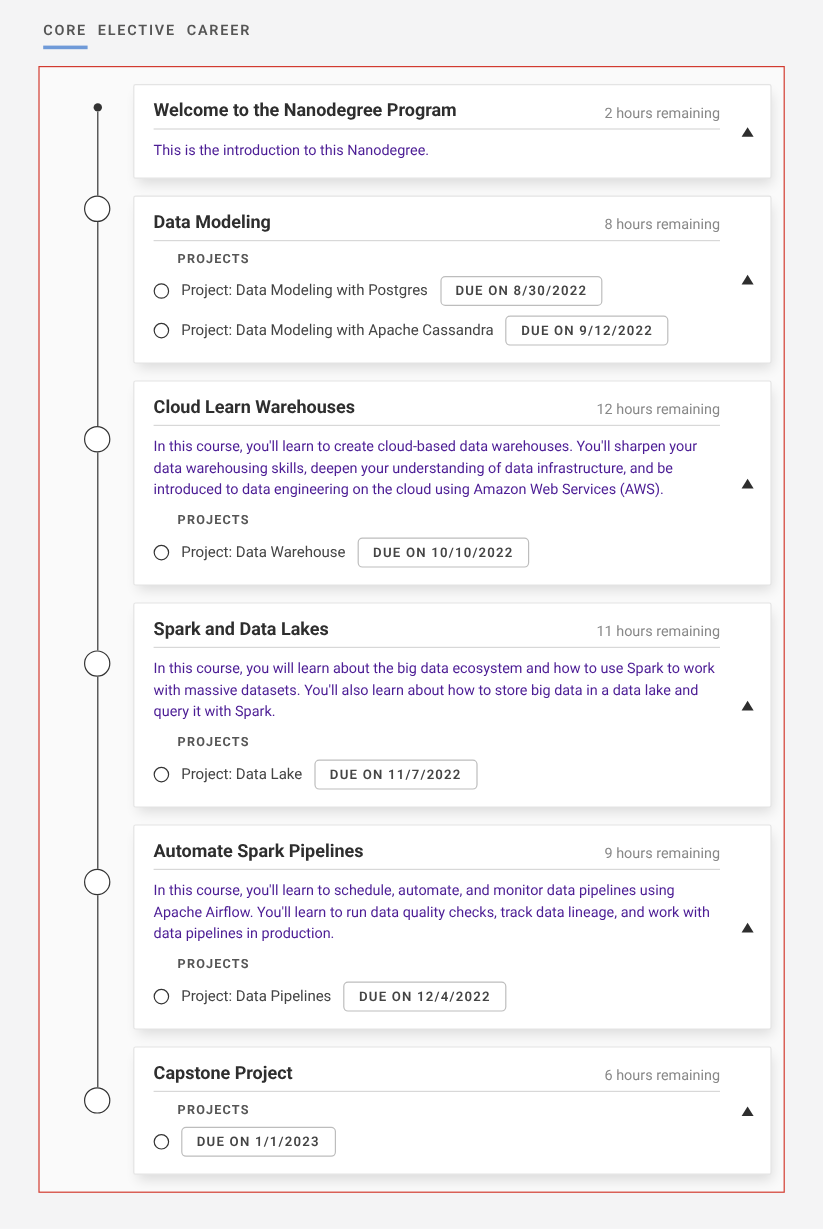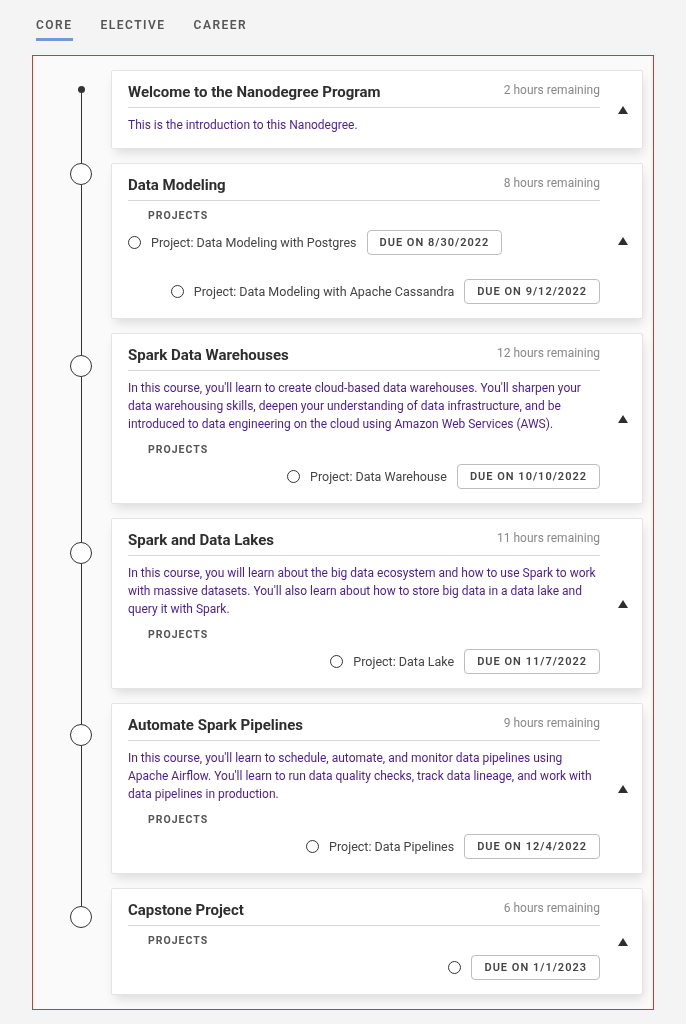--- a/index.html
+++ b/index.html
@@ -20,21 +20,21 @@
     padding: 0 4px;
   }
   .title {
     font-size: 24px;
     font-weight: 300;
     color: #3a3a3a;
     letter-spacing: 0.5px;
   }
   .tabs {
     display: flex;
-    gap: 28px;
+    gap: 9px;
   }
   .tab {
     font-size: 12px;
     letter-spacing: 1.5px;
     font-weight: 600;
     color: #555;
     cursor: pointer;
     padding-bottom: 6px;
   }
   .tab.active {
@@ -85,21 +85,21 @@
     background: #fff;
     border: 1px solid #e4e4e4;
     border-radius: 2px;
     box-shadow: 2px 6px 10px -2px rgba(0,0,0,0.12);
     padding: 12px 16px 14px 16px;
     position: relative;
   }
   .card-head {
     display: flex;
     justify-content: space-between;
-    align-items: flex-start;
+    align-items: flex-end;
     border-bottom: 1px solid #d8d8d8;
     padding-bottom: 6px;
     margin-bottom: 8px;
   }
   .card-title {
     font-size: 15px;
     font-weight: 700;
     color: #2e2e2e;
   }
   .card-meta {
@@ -117,25 +117,25 @@
     letter-spacing: 1px;
     font-weight: 700;
     color: #555;
     margin: 8px 0 8px 0;
     padding-left: 20px;
   }
   .proj-row {
     display: flex;
     align-items: center;
     gap: 10px;
-    margin-bottom: 24px;
+    margin-bottom: 8px;
     font-size: 12.5px;
     color: #444;
   }
-  .proj-row:last-child { margin-bottom: 0; justify-content: flex-end; }
+  .proj-row:last-child { margin-bottom: 0; }
   .proj-circle {
     width: 13px;
     height: 13px;
     border: 1.5px solid #333;
     border-radius: 50%;
     flex-shrink: 0;
   }
   .due-badge {
     border: 1px solid #bdbdbd;
     border-radius: 4px;
@@ -219,21 +219,21 @@
             <span>Project: Data Modeling with Apache Cassandra</span>
             <span class="due-badge">DUE ON 9/12/2022</span>
           </div>
         </div>
       </div>
 
       <div class="card">
         <div class="collapse-icon"></div>
         <div class="card-inner">
           <div class="card-head">
-            <div class="card-title">Spark Data Warehouses</div>
+            <div class="card-title">Cloud Learn Warehouses</div>
             <div class="card-meta">12 hours remaining</div>
           </div>
           <div class="card-desc">In this course, you'll learn to create cloud-based data warehouses. You'll sharpen your data warehousing skills, deepen your understanding of data infrastructure, and be introduced to data engineering on the cloud using Amazon Web Services (AWS).</div>
           <div class="proj-label">PROJECTS</div>
           <div class="proj-row">
             <div class="proj-circle"></div>
             <span>Project: Data Warehouse</span>
             <span class="due-badge">DUE ON 10/10/2022</span>
           </div>
         </div>

